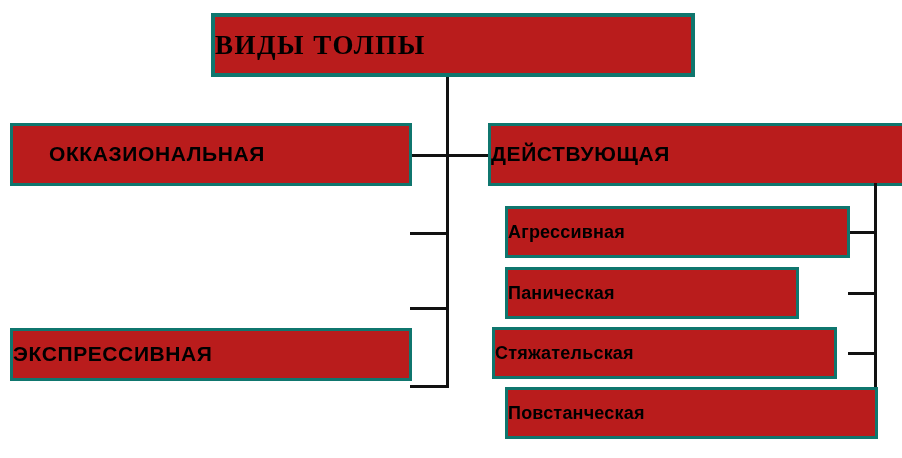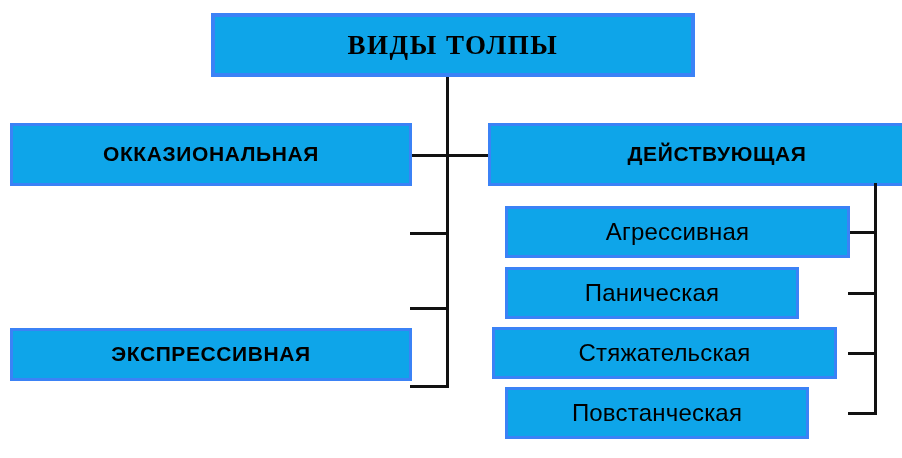--- a/index.html
+++ b/index.html
@@ -14,25 +14,25 @@
     height: 458px;
     background: #ffffff;
     overflow: hidden;
     font-family: "Liberation Sans", "DejaVu Sans", sans-serif;
   }
 
   
   .node {
     position: absolute;
     box-sizing: border-box;
-    background: #0ea5e9;
-    border: 3px solid #3b82f6;
+    background: #b91c1c;
+    border: 3px solid #0f766e;
     display: flex;
     align-items: center;
-    justify-content: center;
+    justify-content: flex-start;
     text-align: center;
     color: #000000;
     line-height: 1.05;
     letter-spacing: 0.4px;
     user-select: none;
   }
 
   .node.title {
     border-width: 4px;
     font-family: "Liberation Serif", "DejaVu Serif", serif;
@@ -42,22 +42,22 @@
   }
 
   .node.level1 {
     font-weight: bold;
     font-size: 21px;
     letter-spacing: 0.6px;
   }
 
   .node.level2 {
     border-width: 3px;
-    font-weight: normal;
-    font-size: 24px;
+    font-weight: bold;
+    font-size: 18px;
     letter-spacing: 0.2px;
   }
 
   
   .line {
     position: absolute;
     background: #111111;
   }
   .line.v { width: 3px; }
   .line.h { height: 3px; }
@@ -74,21 +74,21 @@
   <div class="line v" style="left:446px; top:77px; height:311px;"></div>
 
   <div class="line h" style="left:410px; top:154px; width:80px;"></div>
 
   <div class="line h" style="left:410px; top:232px; width:39px;"></div>
 
   <div class="line h" style="left:410px; top:307px; width:39px;"></div>
 
   <div class="line h" style="left:410px; top:385px; width:39px;"></div>
 
-  <div class="node level1" style="left:10px; top:123px; width:402px; height:63px;">
+  <div class="node level1" style="left:10px; top:123px; width:402px; height:63px;padding-left:36px;">
     <span>ОККАЗИОНАЛЬНАЯ</span>
   </div>
 
 
   <div class="node level1" style="left:10px; top:281px; width:402px; height:53px;margin-top:47px;">
     <span>ЭКСПРЕССИВНАЯ</span>
   </div>
 
 
   <div class="node level1" style="left:488px; top:123px; width:458px; height:63px;">
@@ -110,17 +110,17 @@
   </div>
 
   <div class="node level2" style="left:505px; top:267px; width:294px; height:52px;">
     <span>Паническая</span>
   </div>
 
   <div class="node level2" style="left:492px; top:327px; width:345px; height:52px;">
     <span>Стяжательская</span>
   </div>
 
-  <div class="node level2" style="left:505px; top:387px; width:304px; height:52px;">
+  <div class="node level2" style="left:505px; top:387px; width:373px; height:52px;">
     <span>Повстанческая</span>
   </div>
 
 </div>
 
 </body></html>

